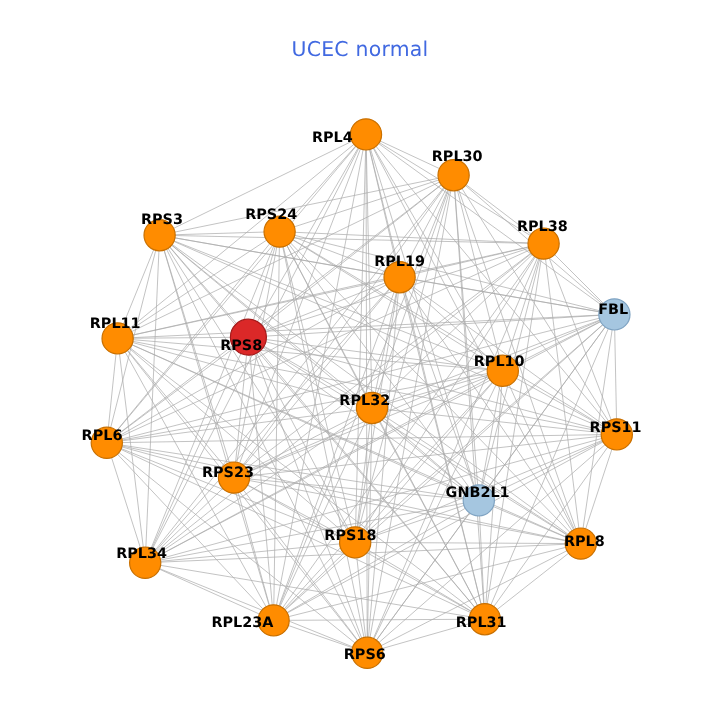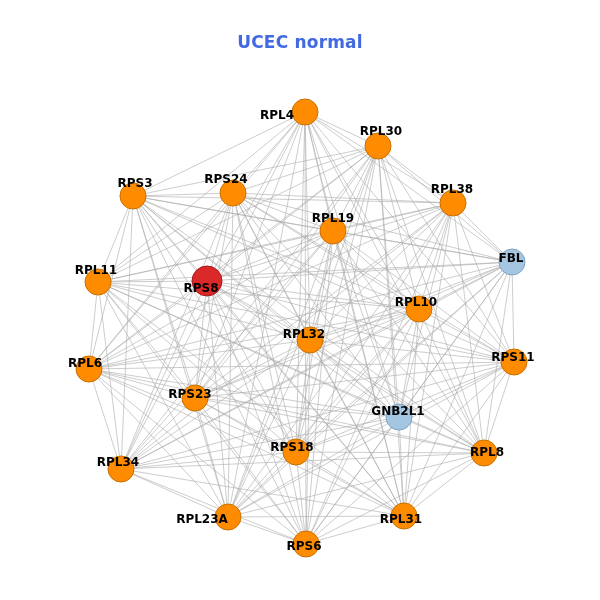--- a/index.html
+++ b/index.html
@@ -15,21 +15,21 @@
     background: #ffffff;
     overflow: hidden;
   }
   .figure-title {
     position: absolute;
     top: 32px;
     left: 0;
     width: 100%;
     text-align: center;
     font-size: 17px;
-    font-weight: bold;
+    font-weight: normal;
     letter-spacing: 0.2px;
   }
   svg.graph {
     position: absolute;
     top: 0;
     left: 0;
   }
   .node-label {
     font-family: "DejaVu Sans", "Liberation Sans", sans-serif;
     font-size: 12px;

